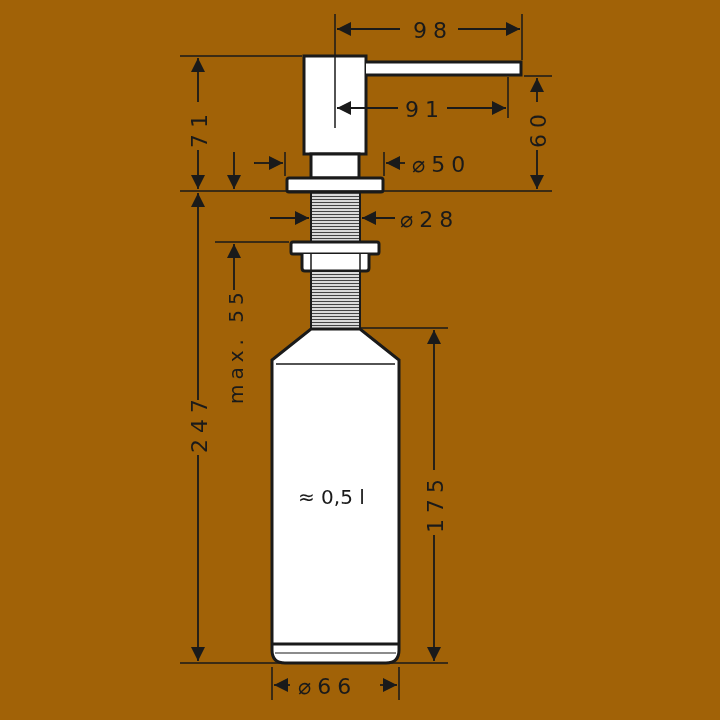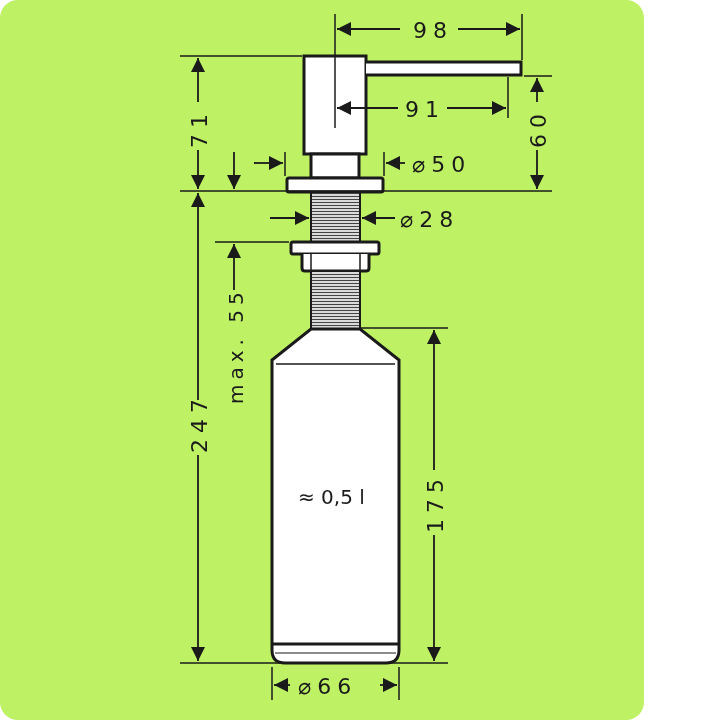--- a/index.html
+++ b/index.html
@@ -1,16 +1,16 @@
 <!DOCTYPE html>
 <html><head>
 <meta charset="utf-8">
 <style>
   html, body { margin:0; padding:0; background:#ffffff; }
-  #stage { position:relative; width:644px; height:720px; overflow:hidden; background:#bef264;border-radius:18px; }
+  #stage { position:relative; width:720px; height:720px; overflow:hidden; background:#a16207; }
   svg { position:absolute; left:0; top:0; }
   .dim-text { font-family: "DejaVu Sans", sans-serif; font-size:22px; fill:#1a1a1a; letter-spacing:6px; }
   .label-text { font-family: "DejaVu Sans", sans-serif; font-size:20px; fill:#1a1a1a; }
 </style>
 </head>
 <body>
 
 <div id="stage">
 <svg width="720" height="720" viewBox="0 0 720 720">
   <defs>

